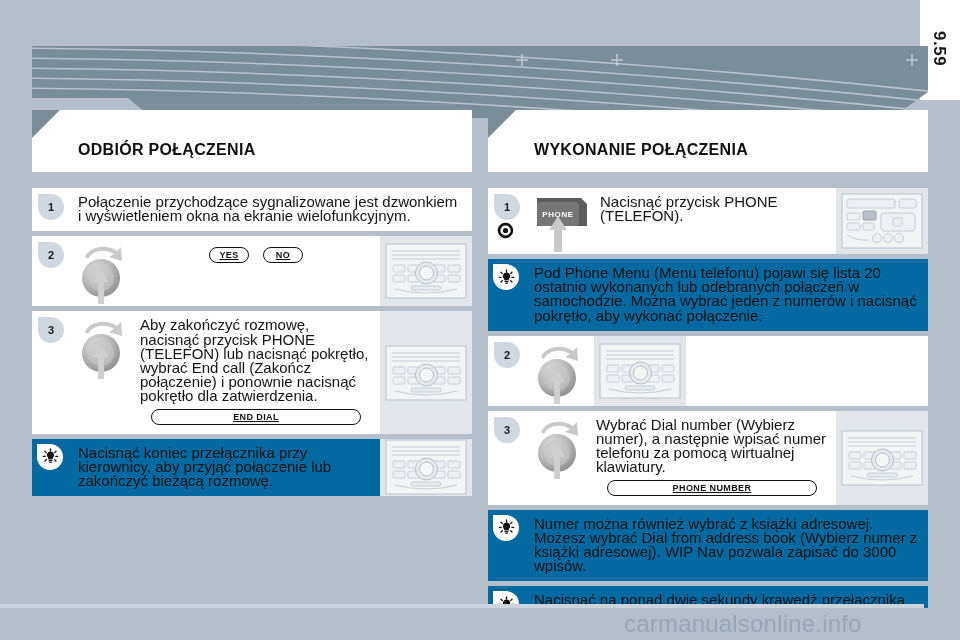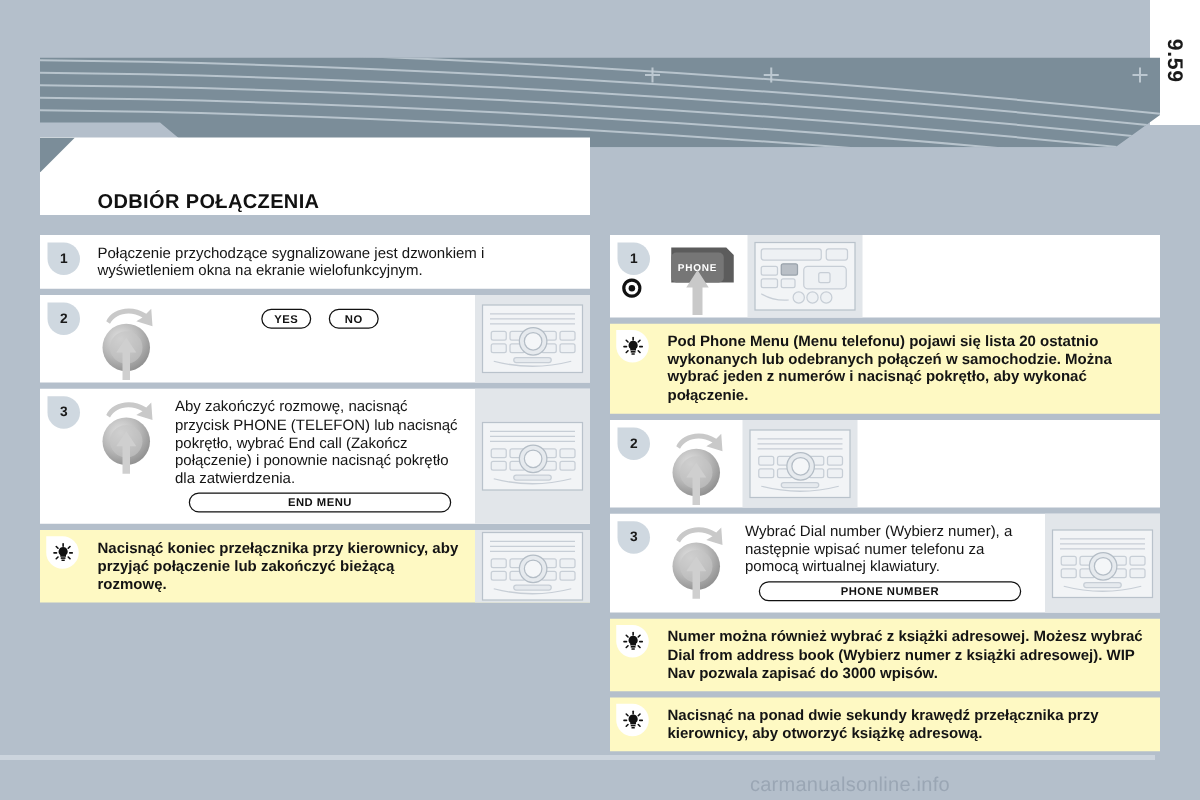--- a/index.html
+++ b/index.html
@@ -35,39 +35,39 @@
   
   .title-plate {
     position: absolute; background: #ffffff; height: 62px;
   }
   .title-plate .notch {
     position: absolute; left: 0; top: 0; width: 28px; height: 28px;
     background: #7b8d99;
     clip-path: polygon(0 0, 100% 0, 0 100%);
   }
   .title-text {
-    position: absolute; left: 46px; top: 16px; height: 72px;
+    position: absolute; left: 46px; top: 4px; height: 72px;
     display: flex; align-items: center;
     font-size: 16px; font-weight: bold; color: #111; letter-spacing: 0.3px;
   }
   #title-left  { left: 32px;  top: 110px; width: 440px; }
   #title-right { left: 488px; top: 110px; width: 440px; }
 
   
   .column { position: absolute; top: 188px; width: 440px; }
   #col-left  { left: 32px; }
   #col-right { left: 488px; }
 
   
   .row {
     position: relative; display: flex; align-items: stretch;
     margin-bottom: 5px; min-height: 40px;
   }
   .row.white { background: #ffffff; }
-  .row.tint  { background: #fef9c3; font-weight: bold; }
+  .row.tint  { background: #0369a1; }
 
   .badge-col {
     position: relative; width: 38px; flex: 0 0 38px;
   }
   .badge {
     position: absolute; left: 6px; top: 6px;
     width: 26px; height: 26px;
     background: #cfd8e0;
     border-radius: 0 50% 50% 50%;
     display: flex; align-items: center; justify-content: center;
@@ -90,46 +90,47 @@
     display: flex; align-items: flex-start; justify-content: center;
     padding-top: 4px;
   }
   .art-col.phonebtn { width: 72px; flex: 0 0 72px; }
 
   .body-col {
     flex: 1 1 auto; padding: 7px 8px 8px 2px;
   }
   .body-col.pad { padding-left: 8px; }
   .txt {
-    font-size: 12px; line-height: 14.2px; color: #141414;
+    font-size: 15px; line-height: 14.2px; color: #141414;
     white-space: pre-line;
   }
 
   
   .pill-wrap { display: flex; gap: 14px; justify-content: center; margin-top: 4px; }
   .pill {
     border: 1.6px solid #111; border-radius: 999px;
     font-size: 9px; font-weight: bold; color: #111;
     padding: 2px 0; text-align: center; background: #fff;
     letter-spacing: .4px;
+    text-decoration: underline;
   }
   .pill.sm  { width: 40px; }
   .pill.wide{ width: 100%; max-width: 210px; margin: 5px auto 1px; display:block; }
 
   
   .thumb-col {
     width: 92px; flex: 0 0 92px;
     background: #e2e6ea;
     display: flex; align-items: center; justify-content: center;
   }
 
   
   .watermark {
-    position: absolute; left: 600px; bottom: 2px;
-    font-size: 16px; color: #9aa6b4; letter-spacing: .2px;
+    position: absolute; left: 624px; bottom: 2px;
+    font-size: 24px; color: #9aa6b4; letter-spacing: .2px;
   }
   .bottom-strip {
     position: absolute; left: 0; bottom: 0; width: 960px; height: 32px;
     background: #b4bfcb;
   }
   .bottom-white {
     position: absolute; left: 0; bottom: 32px; width: 924px; height: 4px;
     background: #ccd4dd;
   }
 </style>
@@ -164,20 +165,24 @@
           <path d="M874,20 h12 M880,14 v12"></path>
         </g>
       </g>
     </svg>
   </div>
 
   <div class="title-plate" id="title-left">
     <div class="notch"></div>
     <div class="title-text">ODBIÓR POŁĄCZENIA</div>
   </div>
+  <div class="title-plate" id="title-right">
+    <div class="notch"></div>
+    <div class="title-text">WYKONANIE POŁĄCZENIA</div>
+  </div>
 
   <div class="column" id="col-left">
       <div class="row white">
         <div class="badge-col">
           <div class="badge">1</div>
         </div>
         <div class="body-col pad">
           <div class="txt">Połączenie przychodzące sygnalizowane jest dzwonkiem i wyświetleniem okna na ekranie wielofunkcyjnym.</div>
         </div>
       </div>
@@ -245,21 +250,21 @@
       </radialGradient>
     </defs>
     <path d="M12,17 C16,7 32,3 44,11 L48,7 L49,21 L36,17 L41,14 C31,8 19,11 15,19 Z" fill="#c9c9c9"></path>
     <circle cx="28" cy="38" r="19" fill="url(#kg)"></circle>
     <circle cx="28" cy="38" r="13" fill="#c4c4c4" opacity="0.65"></circle>
     <path d="M28,30 L36,42 L31,42 L31,64 L25,64 L25,42 L20,42 Z" fill="#cfcfcf"></path>
   </svg>
         </div>
         <div class="body-col">
           <div class="txt">Aby zakończyć rozmowę, nacisnąć przycisk PHONE (TELEFON) lub nacisnąć pokrętło, wybrać End call (Zakończ połączenie) i ponownie nacisnąć pokrętło dla zatwierdzenia.</div>
-          <div class="pill wide">END MENU</div>
+          <div class="pill wide">END DIAL</div>
         </div>
         <div class="thumb-col">
           <svg width="82" height="56" viewBox="0 0 82 56">
     <rect x="1" y="1" width="80" height="54" fill="#f2f4f6" stroke="#b9c2cb"></rect>
     <g stroke="#c7ced6" fill="none">
       <path d="M7,8 h68"></path>
               <path d="M7,12 h68"></path>
               <path d="M7,16 h68"></path>
     </g>
     <g fill="#eef1f4" stroke="#c7ced6">
@@ -339,20 +344,23 @@
   </svg>
           </div>
         </div>
         <div class="art-col phonebtn">
           <svg width="62" height="62" viewBox="0 0 62 62">
     <path d="M6,6 h44 l6,6 v22 h-50 Z" fill="#5c5c5c"></path>
     <rect x="6" y="10" width="42" height="24" rx="4" fill="#767676"></rect>
     <text x="27" y="25" font-family="Liberation Sans, sans-serif" font-size="8" font-weight="bold" fill="#ffffff" text-anchor="middle" letter-spacing="0.6">PHONE</text>
     <path d="M27,24 L36,38 L31,38 L31,60 L23,60 L23,38 L18,38 Z" fill="#c9c9c9"></path>
   </svg>
+        </div>
+        <div class="body-col">
+          <div class="txt">Nacisnąć przycisk PHONE (TELEFON).</div>
         </div>
         <div class="thumb-col">
           <svg width="82" height="56" viewBox="0 0 82 56">
     <rect x="1" y="1" width="80" height="54" fill="#f2f4f6" stroke="#b9c2cb"></rect>
     <rect x="6" y="6" width="48" height="9" rx="2" fill="#eef1f4" stroke="#c7ced6"></rect>
     <rect x="58" y="6" width="17" height="9" rx="2" fill="#eef1f4" stroke="#c7ced6"></rect>
     <g fill="#eef1f4" stroke="#c7ced6">
       <rect x="6" y="20" width="13" height="7" rx="1.5"></rect>
       <rect x="6" y="30" width="13" height="7" rx="1.5"></rect>
       <rect x="22" y="30" width="11" height="7" rx="1.5"></rect>

